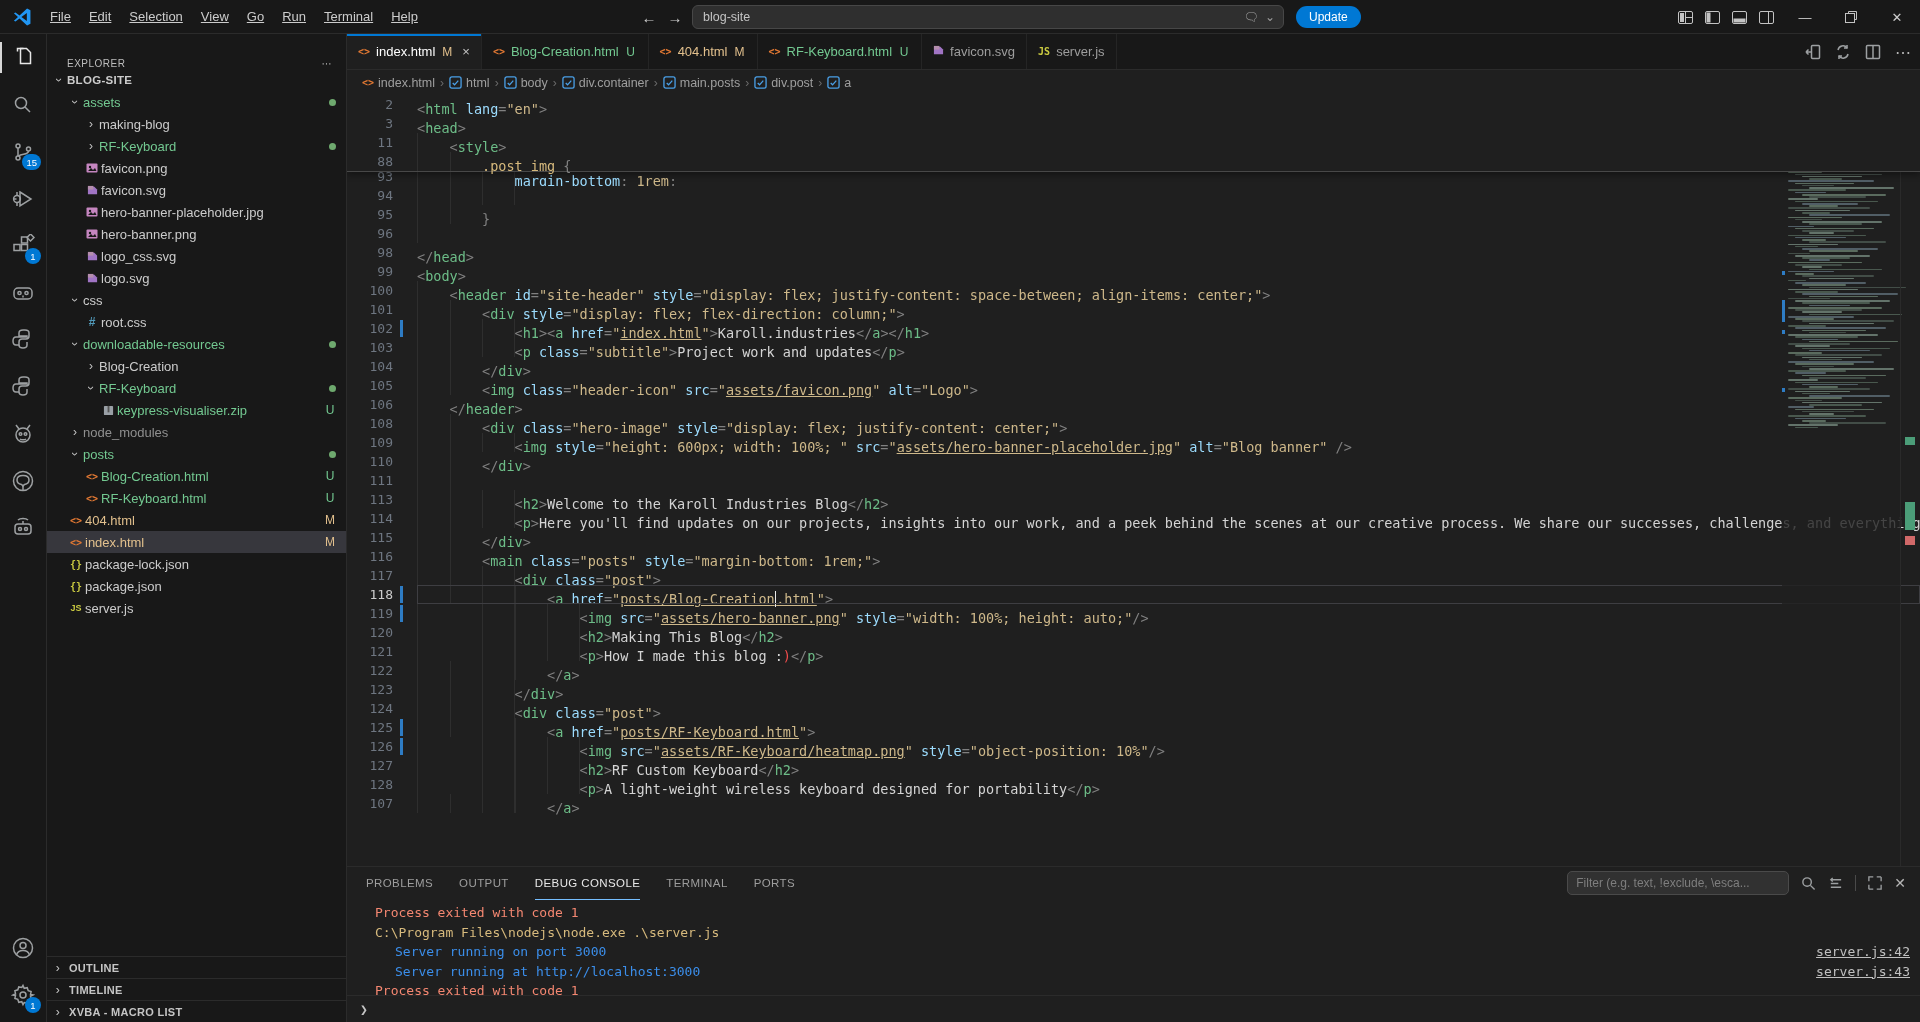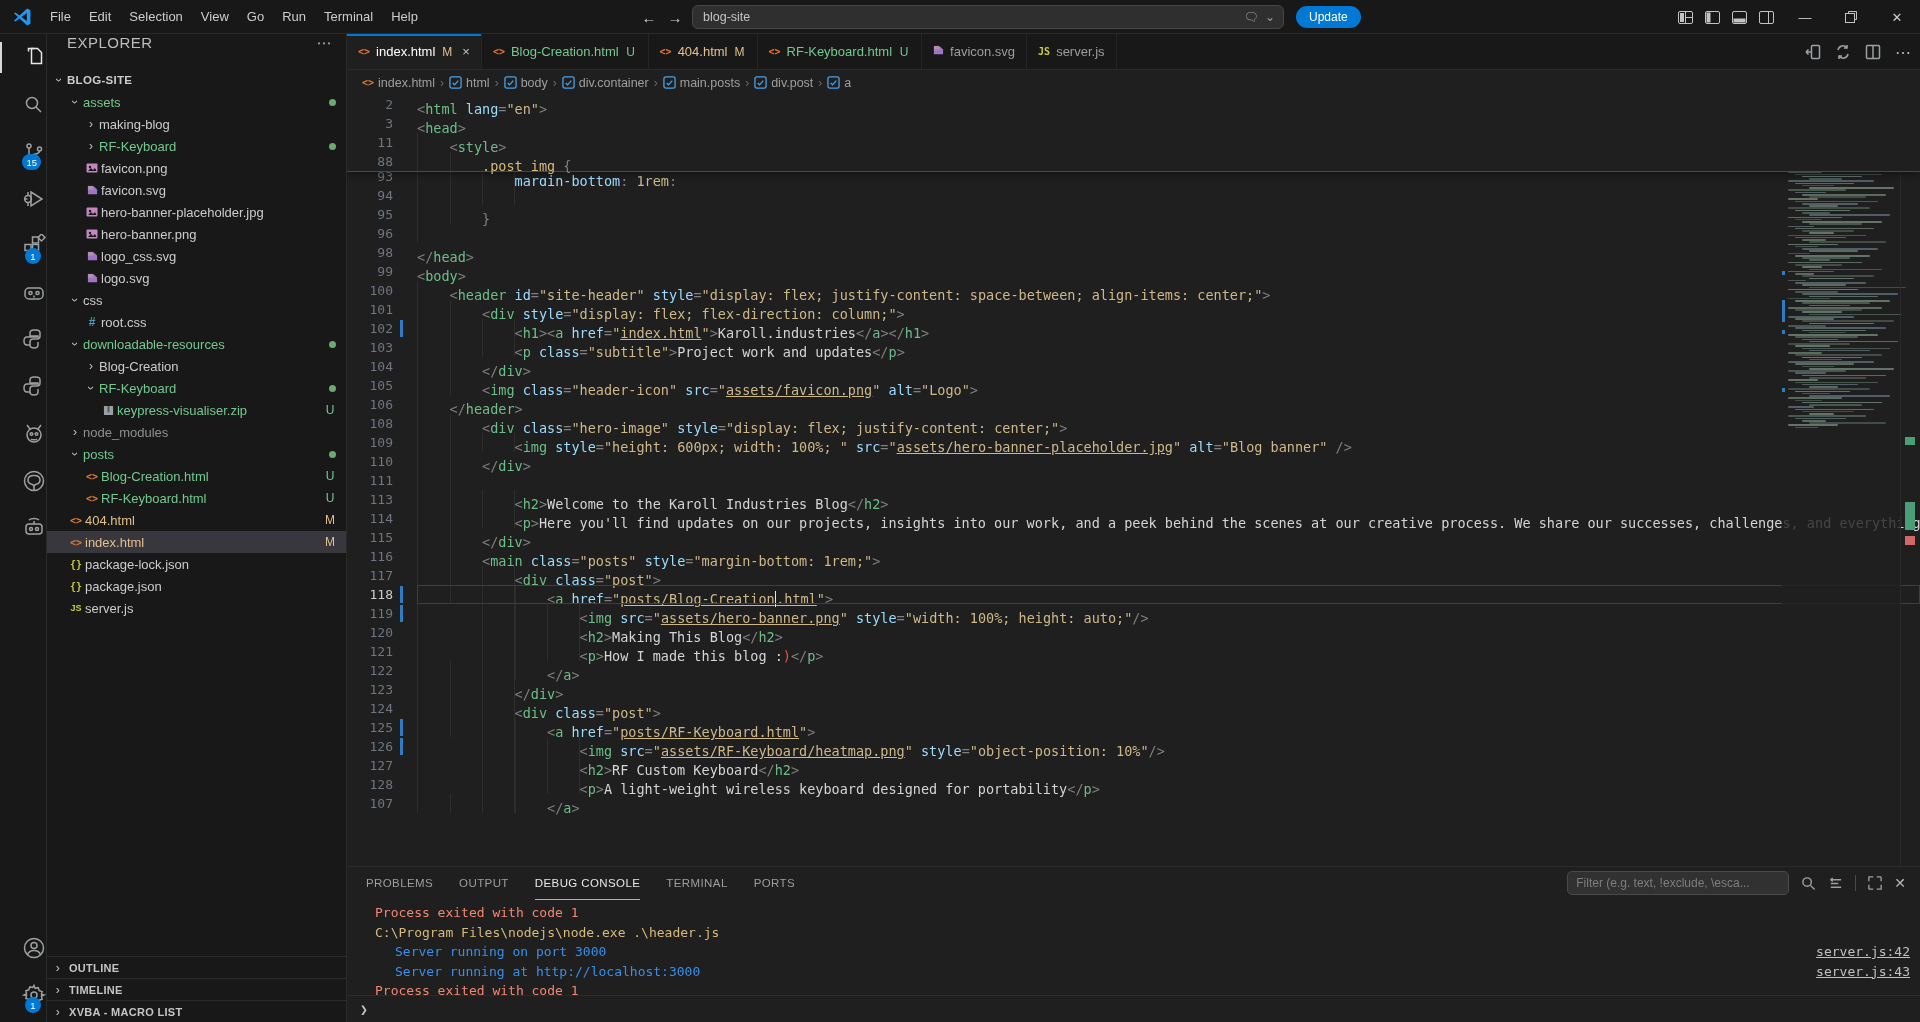--- a/index.html
+++ b/index.html
@@ -5,53 +5,53 @@
   * { margin:0; padding:0; box-sizing:border-box; }
   html,body { width:1920px; height:1022px; overflow:hidden; background:#1f1f1f;
               font-family:"Liberation Sans", sans-serif; -webkit-font-smoothing:antialiased; }
   .app { width:1920px; height:1022px; display:flex; flex-direction:column; background:#1f1f1f; }
 
   
   .titlebar { height:34px; flex:none; background:#181818; border-bottom:1px solid #2b2b2b;
               display:flex; align-items:center; position:relative; color:#cccccc; }
   .vscode-logo { width:18px; height:18px; margin:0 10px 0 13px; flex:none; }
   .menus { display:flex; font-size:13px; }
-  .menu-item { padding:0 9px; line-height:34px; cursor:default; }
+  .menu-item { padding:0 9px; line-height:34px; cursor:default;text-decoration:underline; }
   .nav-arrow { position:absolute; top:6px; width:22px; height:22px; display:flex; align-items:center;
                justify-content:center; color:#cfcfcf; font-size:15px; }
   .nav-back { left:638px; } .nav-fwd { left:664px; }
   .cmd-center { position:absolute; left:692px; top:5px; width:592px; height:24px; background:#2f2f2f;
                 border:1px solid #474747; border-radius:6px; display:flex; align-items:center;
                 font-size:12.5px; color:#c4c4c4; padding:0 8px 0 10px; }
   .cmd-center .spacer { flex:1; }
   .cmd-ico { color:#9d9d9d; font-size:12px; margin-left:6px; }
   .update-btn { position:absolute; left:1296px; top:6px; height:22px; padding:0 13px; border-radius:11px;
                 background:#0078d4; color:#ffffff; font-size:12px; display:flex; align-items:center; border:none; }
   .layout-icons { position:absolute; right:146px; top:0; height:34px; display:flex; align-items:center; gap:12px; }
   .layout-icons svg { display:block; }
   .win-controls { position:absolute; right:0; top:0; height:34px; display:flex; }
   .win-btn { width:46px; height:34px; display:flex; align-items:center; justify-content:center; color:#cccccc; font-size:13px; }
 
   
   .main { flex:1; display:flex; min-height:0; }
 
   
   .activitybar { width:47px; flex:none; background:#181818; border-right:1px solid #2b2b2b; position:relative; }
-  .act-item { height:47px; display:flex; align-items:center; justify-content:flex-end; position:relative; color:#9da0a2; }
+  .act-item { height:47px; display:flex; align-items:center; justify-content:center; position:relative; color:#9da0a2; }
   .act-item.active { color:#e7e7e7; }
   .act-item.active::before { content:""; position:absolute; left:0; top:8px; bottom:8px; width:2px; background:#d7d7d7; }
   .act-badge { position:absolute; right:5px; bottom:5px; min-width:16px; height:16px; padding:0 4px; border-radius:9px;
                background:#0078d4; color:#fff; font-size:9.5px; display:flex; align-items:center; justify-content:center; }
   .act-bottom { position:absolute; bottom:4px; left:0; width:100%; }
 
   
   .sidebar { width:300px; flex:none; background:#181818; border-right:1px solid #2b2b2b;
              display:flex; flex-direction:column; color:#cccccc; }
-  .sidebar-header { height:35px; flex:none; display:flex; align-items:flex-start; padding:0 14px 0 20px;
-                    font-size:15px; letter-spacing:.5px; color:#bdbdbd; }
+  .sidebar-header { height:35px; flex:none; display:flex; align-items:flex-end; padding:0 14px 0 20px;
+                    font-size:10px; letter-spacing:.5px; color:#bdbdbd; }
   .sidebar-header .spacer { flex:1; }
   .tree { flex:1; overflow:hidden; font-size:13px; }
   .trow { height:22px; display:flex; align-items:center; padding-right:10px; position:relative; white-space:nowrap; }
   .trow.selected { background:#37373d; }
   .trow .chev { width:16px; flex:none; text-align:center; color:#c3c3c3; font-size:12px; }
   .chev.open { display:inline-block; transform:rotate(90deg); }
   .trow .ficon { width:18px; flex:none; display:flex; justify-content:center; align-items:center; font-size:10px; font-weight:bold; }
   .trow .lbl { overflow:hidden; text-overflow:ellipsis; }
   .trow .right { margin-left:auto; display:flex; align-items:center; gap:6px; }
   .git-dot { width:7px; height:7px; border-radius:50%; background:#6ea96e; }
@@ -873,21 +873,21 @@
               <path d="M5 2 3 4l2 2M3 4h11M3 8h8m-8 4h11"></path>
             </svg>
           <div class="panel-sep"></div>
           <svg class="ico" width="14" height="14" viewBox="0 0 16 16">
               <path d="M1 6V1h5M15 10v5h-5M15 1l-5 0m5 0v5M1 15l5 0m-5 0v-5"></path>
             </svg>
           <span style="font-size:14px;">✕</span>
         </div>
         <div class="console" id="console">
             <div class="crow"><span class="ct-error">Process exited with code 1</span></div>
-            <div class="crow"><span class="ct-command">C:\Program Files\nodejs\node.exe .\header.js</span></div>
+            <div class="crow"><span class="ct-command">C:\Program Files\nodejs\node.exe .\server.js</span></div>
             <div class="crow"><span class="ct-info">Server running on port 3000</span><span class="src-link">server.js:42</span></div>
             <div class="crow"><span class="ct-info">Server running at http://localhost:3000</span><span class="src-link">server.js:43</span></div>
             <div class="crow"><span class="ct-error">Process exited with code 1</span></div>
           </div>
         <div class="console-input">
           <span>❯</span>
         </div>
       </div>
     </div>
   </div>

